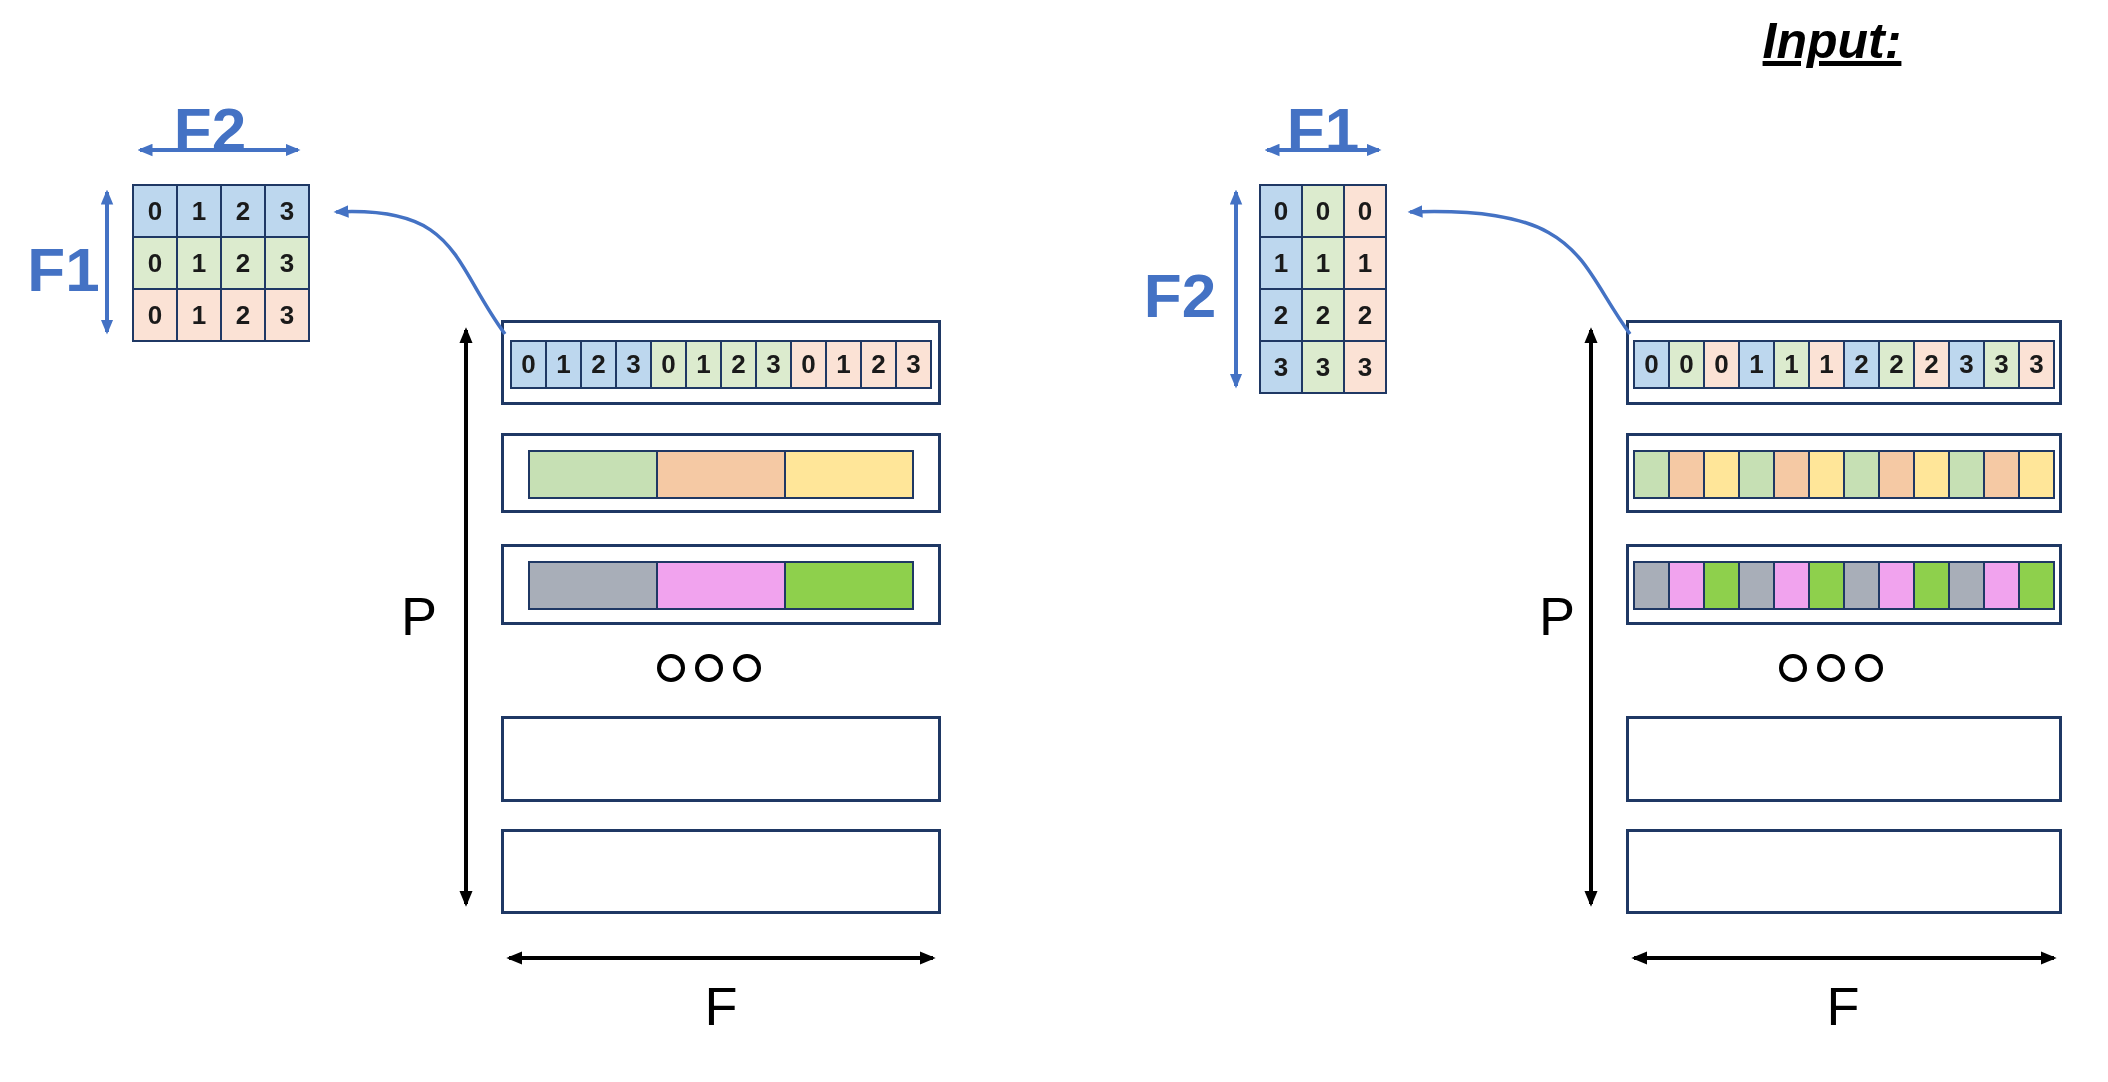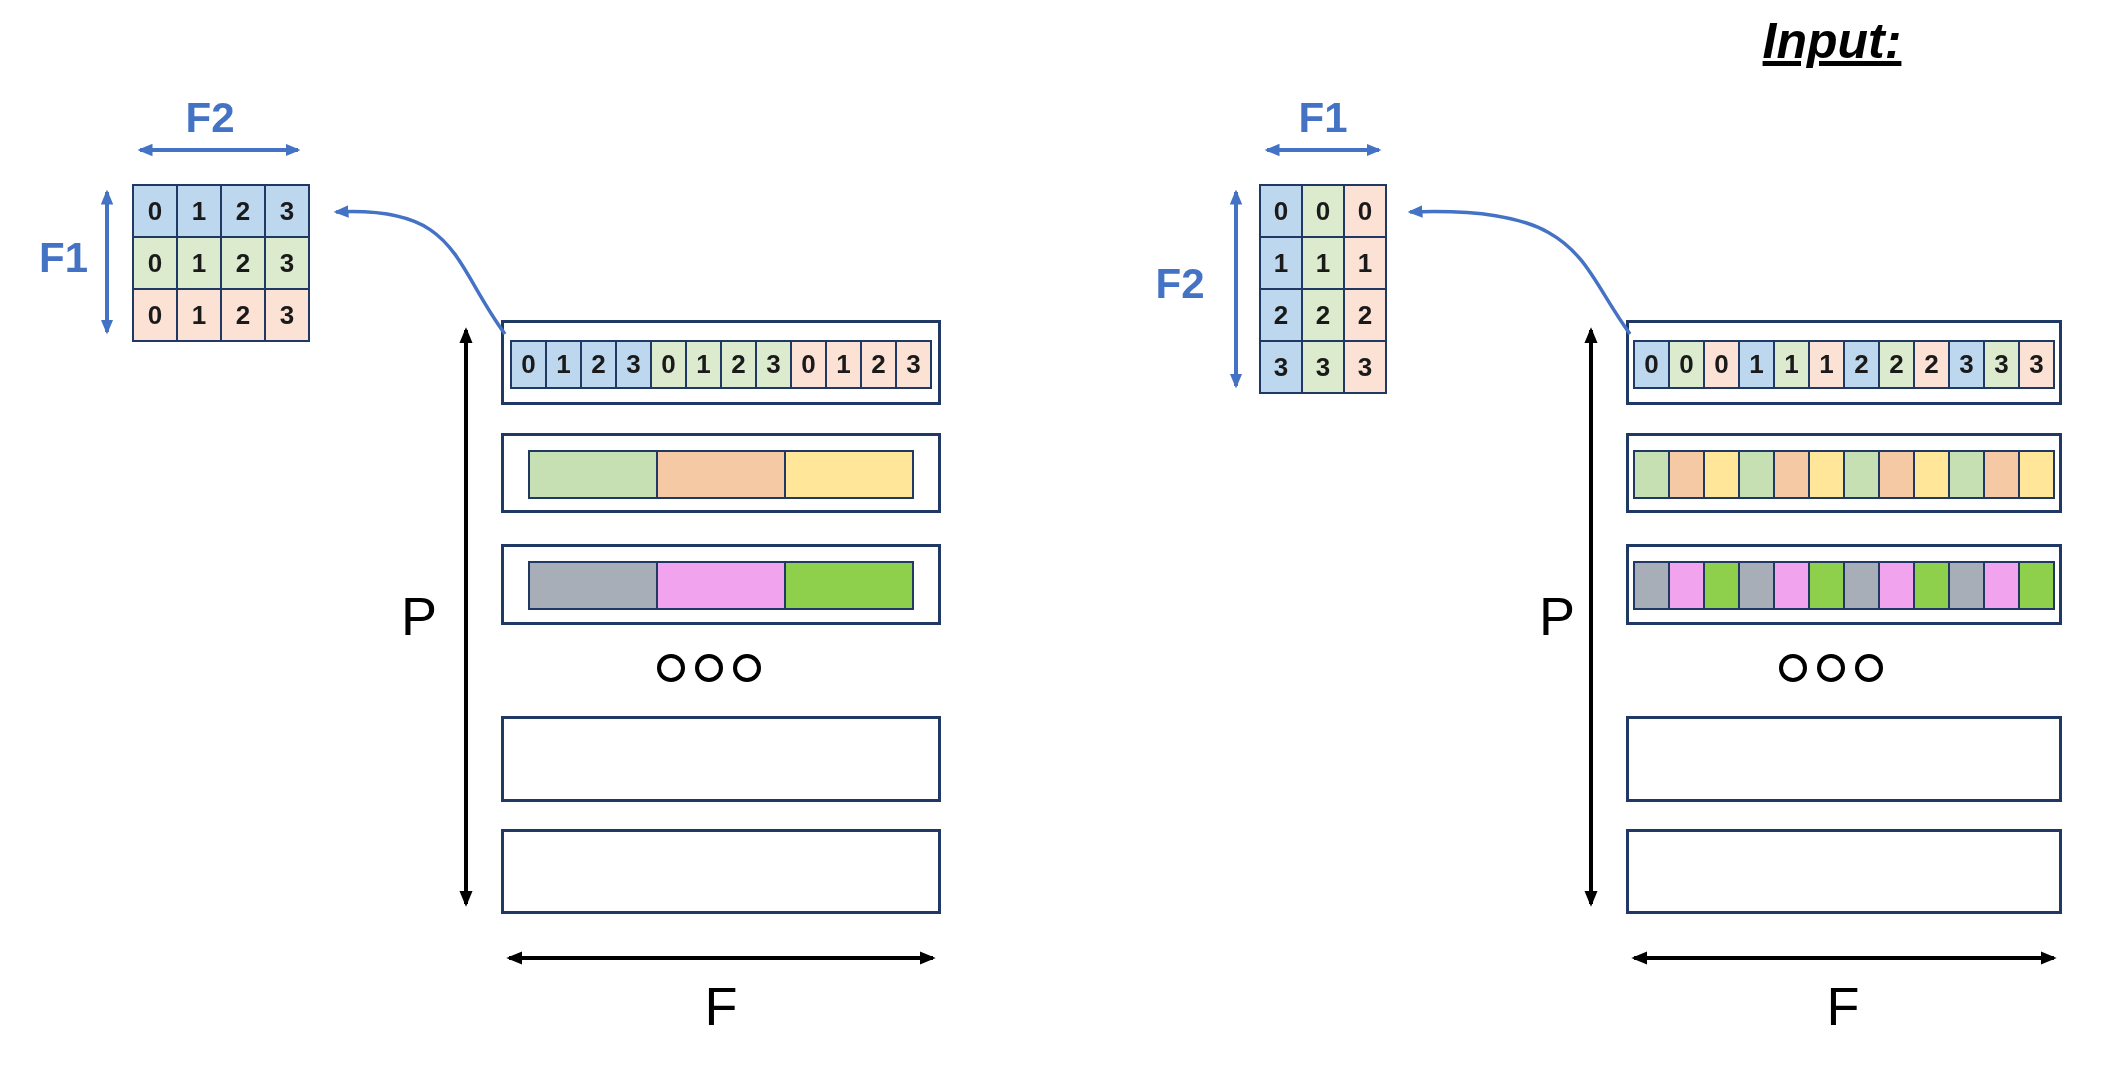--- a/index.html
+++ b/index.html
@@ -1,21 +1,21 @@
 <!DOCTYPE html>
 <html style="--border: #1f3864; --accent: #4472c4; --black: #000000; --blue: #bdd7ee; --green: #dcebce; --peach: #fbe2d5; --block_green: #c6e0b4; --block_orange: #f5c9a4; --block_yellow: #ffe699; --block_gray: #a8aeb8; --block_pink: #f1a3ee; --block_brightgreen: #8ed04c;"><head>
 <meta charset="utf-8">
 <style>
   *{box-sizing:border-box;margin:0;padding:0}
   html,body{background:#fff}
   body{font-family:"Liberation Sans",sans-serif}
   .canvas{position:relative;width:2108px;height:1082px;background:#fff;overflow:hidden}
   .title{position:absolute;top:12px;width:300px;text-align:center;font-size:50px;font-weight:700;
          font-style:italic;text-decoration:underline;color:#000}
-  .blue-label{position:absolute;text-align:center;font-size:42px;font-weight:700;color:var(--accent)}
+  .blue-label{position:absolute;text-align:center;font-size:62px;font-weight:700;color:var(--accent)}
   .axis-label{position:absolute;text-align:center;font-size:54px;color:#000}
   .box{position:absolute;background:#fff;border:3px solid var(--border)}
   .sl{left:501px;width:440px}
   .sr{left:1626px;width:436px}
   .grid{position:absolute;display:grid;gap:2px;padding:2px;background:var(--border)}
   .grid-l{left:132px;top:184px;grid-template-columns:repeat(4,42px);grid-auto-rows:50px}
   .grid-r{left:1259px;top:184px;grid-template-columns:repeat(3,40px);grid-auto-rows:50px}
   .cell{display:flex;align-items:center;justify-content:center;font-size:26px;font-weight:700;color:#1a1a1a}
   .strip{position:absolute;display:flex;gap:2px;padding:2px;background:var(--border)}
   .strip .cell{width:33px;height:45px;flex:none}

